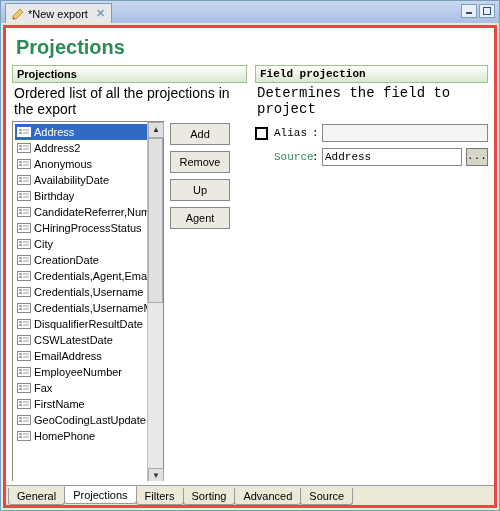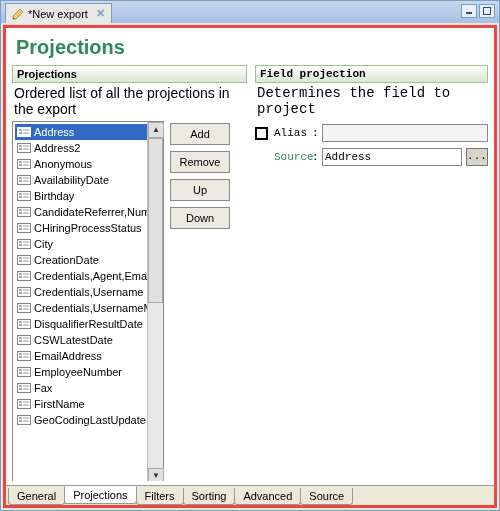--- a/index.html
+++ b/index.html
@@ -489,20 +489,30 @@
                 <div class="list-item">
                   <svg class="field-icon" width="14" height="10" viewBox="0 0 14 10">
                     <rect class="border" x="0.5" y="0.5" width="13" height="9" fill="#fff" stroke="#888"></rect>
                     <rect x="2" y="2" width="3" height="2" fill="#9ab"></rect>
                     <rect x="6" y="2" width="6" height="2" fill="#ccc"></rect>
                     <rect x="2" y="5" width="3" height="2" fill="#9ab"></rect>
                     <rect x="6" y="5" width="6" height="2" fill="#ccc"></rect>
                   </svg>
                   <span>GeoCodingLastUpdate</span>
                 </div>
+                <div class="list-item">
+                  <svg class="field-icon" width="14" height="10" viewBox="0 0 14 10">
+                    <rect class="border" x="0.5" y="0.5" width="13" height="9" fill="#fff" stroke="#888"></rect>
+                    <rect x="2" y="2" width="3" height="2" fill="#9ab"></rect>
+                    <rect x="6" y="2" width="6" height="2" fill="#ccc"></rect>
+                    <rect x="2" y="5" width="3" height="2" fill="#9ab"></rect>
+                    <rect x="6" y="5" width="6" height="2" fill="#ccc"></rect>
+                  </svg>
+                  <span>HomePhone</span>
+                </div>
               </div>
             <div class="vscroll">
               <div class="scroll-btn">
                   <span class="arrow">▲</span>
                 </div>
               <div class="thumb"></div>
               <div class="track"></div>
               <div class="scroll-btn">
                   <span class="arrow">▼</span>
                 </div>
@@ -516,21 +526,21 @@
               <div class="scroll-btn">
                   <span class="arrow">►</span>
                 </div>
             </div>
             <div class="scroll-corner"></div>
           </div>
           <div class="btn-column">
             <div class="btn">Add</div>
             <div class="btn">Remove</div>
             <div class="btn">Up</div>
-            <div class="btn">Down</div>
+            <div class="btn">Agent</div>
           </div>
         </div>
       </div>
 
       <div class="group-box right">
         <div class="group-header">Field projection</div>
         <div class="group-desc">Determines the field to project</div>
 
         <div class="form-row">
           <div class="checkbox"></div>

